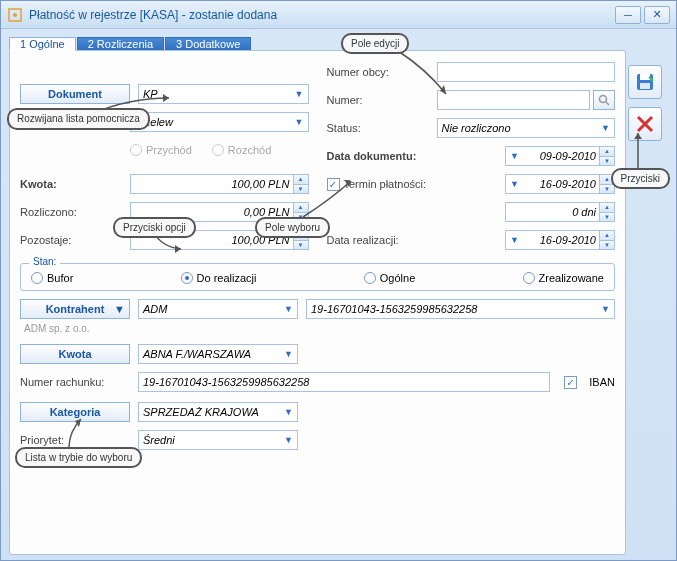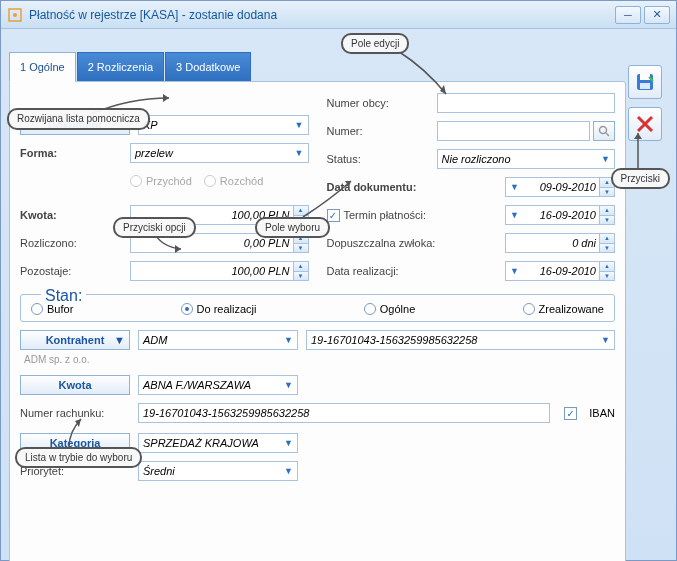--- a/index.html
+++ b/index.html
@@ -4,45 +4,45 @@
 <style>
 * { box-sizing: border-box; margin: 0; padding: 0; }
 body { font-family: Tahoma, Arial, sans-serif; font-size: 11px; background: #fff; }
 .window { width: 677px; height: 561px; background: linear-gradient(to bottom, #d7e7f7 0%, #cfe1f4 100%); border: 1px solid #7a9ac5; position: relative; }
 .titlebar { height: 28px; background: linear-gradient(to bottom, #e8f1fb 0%, #c9dff3 100%); display: flex; align-items: center; padding: 0 6px; border-bottom: 1px solid #a8c2e0; }
 .titlebar .icon { width: 16px; height: 16px; margin-right: 6px; display: flex; align-items: center; justify-content: center; color: #e8a03a; }
 .titlebar .title { flex: 1; color: #13579c; font-size: 12px; }
 .titlebar .wbtn { width: 26px; height: 18px; background: linear-gradient(#f3f8fd,#d7e7f7); border: 1px solid #8fb2d8; border-radius: 2px; margin-left: 3px; display: flex; align-items: center; justify-content: center; color: #2a5a9a; cursor: pointer; }
 .content { position: absolute; top: 28px; left: 0; right: 0; bottom: 0; padding: 8px; }
 .tabs { display: flex; gap: 1px; }
-.tab { padding: 8px 10px; background: linear-gradient(#4a8bd6,#2d6fbf); color: #fff; border: 1px solid #2d6fbf; border-bottom: none; cursor: pointer; font-size: 11px; margin-top: 15px; }
+.tab { padding: 0 10px; background: linear-gradient(#4a8bd6,#2d6fbf); color: #fff; border: 1px solid #2d6fbf; border-bottom: none; cursor: pointer; font-size: 11px; }
 .tab.active { background: #fdfdfd; color: #1a4f8f; border: 1px solid #8fb2d8; border-bottom: 1px solid #fdfdfd; position: relative; z-index: 2; }
 .panel { background: #fdfdfd; border: 1px solid #a8c2e0; border-radius: 0 3px 3px 3px; padding: 10px; height: 505px; position: relative; margin-top: -1px; }
 .main-grid { display: flex; gap: 18px; align-items: flex-end; }
 .col { flex: 1; }
 .row { display: flex; align-items: center; margin-bottom: 6px; min-height: 22px; }
 .lbl { width: 110px; color: #444; }
 .lbl.bold { font-weight: bold; }
 .btnlink { width: 110px; height: 20px; background: linear-gradient(#fefefe,#e2ecf8); border: 1px solid #8fb2d8; color: #1a56a5; font-weight: bold; text-align: center; cursor: pointer; display: flex; align-items: center; justify-content: center; font-size: 11px; }
 .combo, .input, .spin { height: 20px; border: 1px solid #a8c2e0; background: #fff; padding: 0 4px; font-size: 11px; flex: 1; position: relative; display: flex; align-items: center; font-style: italic; }
 .combo { justify-content: space-between; cursor: pointer; }
 .combo .arr { color: #2d6fbf; font-size: 9px; }
 .spin { justify-content: flex-end; padding-right: 18px; }
 .spin .spinbtns { position: absolute; right: 0; top: 0; bottom: 0; width: 15px; display: flex; flex-direction: column; }
 .spin .sbtn { flex: 1; background: linear-gradient(#f3f8fd,#d7e7f7); border-left: 1px solid #a8c2e0; display: flex; align-items: center; justify-content: center; font-size: 6px; color: #2d6fbf; cursor: pointer; }
 .spin .sbtn:first-child { border-bottom: 1px solid #a8c2e0; }
-.radiogrp { display: flex; gap: 12px; align-items: center; }
+.radiogrp { display: flex; gap: 20px; align-items: center; }
 .radiogrp.disabled { color: #a8a8a8; }
 .radio { display: flex; align-items: center; gap: 4px; cursor: pointer; }
 .radio .dot { width: 12px; height: 12px; border: 1px solid #7a9ac5; border-radius: 50%; background: #fff; position: relative; }
 .radio.sel .dot::after { content: ''; position: absolute; top: 3px; left: 3px; width: 4px; height: 4px; border-radius: 50%; background: #2d6fbf; }
 .radiogrp.disabled .dot { border-color: #ccc; }
 .chk { width: 13px; height: 13px; border: 1px solid #7a9ac5; background: #fff; display: flex; align-items: center; justify-content: center; font-size: 10px; color: #2d6fbf; margin-right: 4px; cursor: pointer; }
 .stanbox { border: 1px solid #a8c2e0; border-radius: 3px; padding: 8px 10px 6px; margin-top: 6px; position: relative; background: #fdfdfd; }
-.stanbox .leg { position: absolute; top: -8px; left: 8px; background: #fdfdfd; padding: 0 4px; color: #1a56a5; font-size: 16px; margin-left: 12px; }
+.stanbox .leg { position: absolute; top: -8px; left: 8px; background: #fdfdfd; padding: 0 4px; color: #1a56a5; font-size: 10px; }
 .fullrow { display: flex; align-items: center; margin-top: 8px; gap: 8px; }
 .subtxt { color: #999; font-size: 10px; margin: 4px 0 0 4px; }
 .searchbtn { width: 22px; height: 20px; background: linear-gradient(#fefefe,#e2ecf8); border: 1px solid #8fb2d8; margin-left: 3px; display: flex; align-items: center; justify-content: center; cursor: pointer; color: #888; }
 .sidebtns { position: absolute; top: 36px; right: 14px; display: flex; flex-direction: column; gap: 8px; }
 .sidebtn { width: 34px; height: 34px; background: linear-gradient(#fefefe,#e2ecf8); border: 1px solid #8fb2d8; border-radius: 3px; display: flex; align-items: center; justify-content: center; cursor: pointer; }
 .callout { position: absolute; border: 2px solid #555; border-radius: 10px; padding: 3px 8px; background: rgba(248,248,248,0.95); font-size: 10px; color: #333; z-index: 10; text-align: right; }
 .callout-arrow { position: absolute; pointer-events: none; z-index: 9; }
 svg { overflow: visible; }
 .inner { margin-right: 42px; }
 </style>
@@ -174,21 +174,20 @@
             <div class="spin" style="flex:0 0 110px;margin-left:auto">
               <span style="margin-right:auto;font-size:9px;color:#2d6fbf">▼</span>
               <span>16-09-2010</span>
               <div class="spinbtns">
                     <div class="sbtn">▲</div>
                     <div class="sbtn">▼</div>
                   </div>
             </div>
           </div>
           <div class="row">
-            <div class="lbl" style="width:150px">Dopuszczalna zwłoka:</div>
             <div class="spin" style="flex:0 0 110px;margin-left:auto">
               <span>0 dni</span>
               <div class="spinbtns">
                     <div class="sbtn">▲</div>
                     <div class="sbtn">▼</div>
                   </div>
             </div>
           </div>
           <div class="row">
             <div class="lbl" style="width:150px">Data realizacji:</div>

